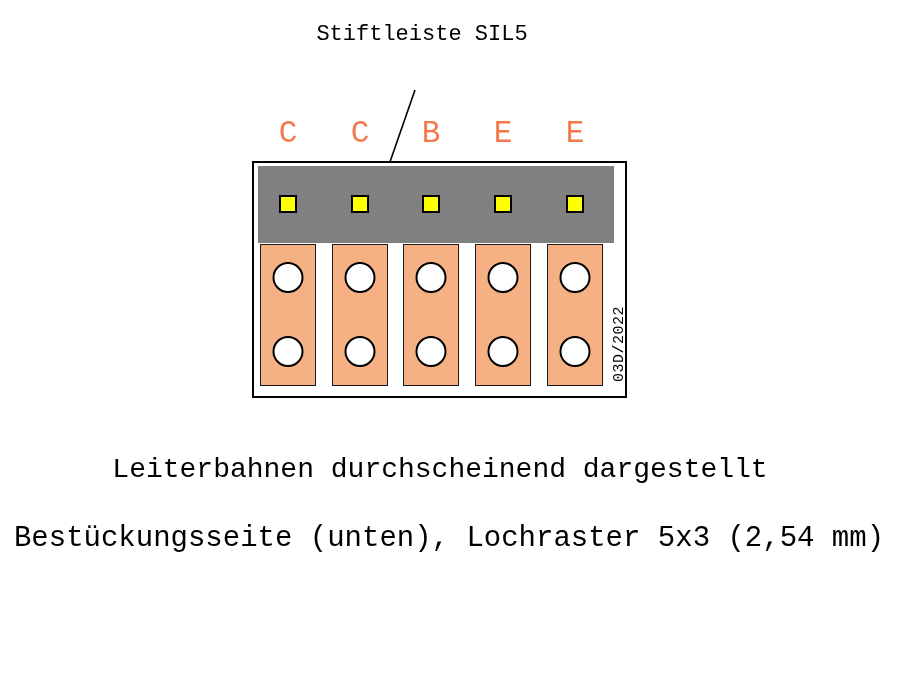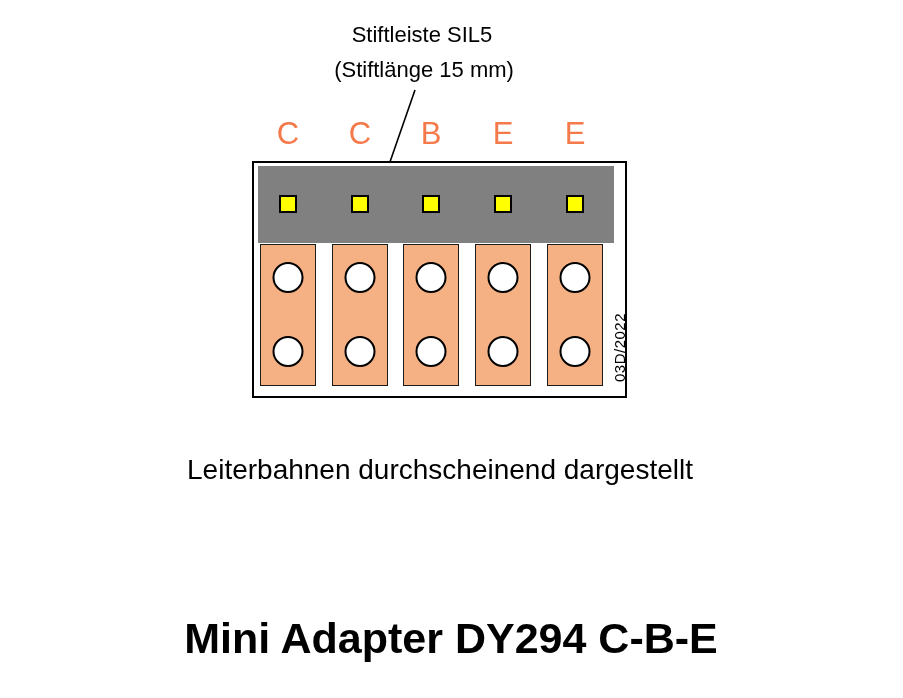--- a/index.html
+++ b/index.html
@@ -5,21 +5,21 @@
   html, body {
     margin: 0;
     padding: 0;
     background: #ffffff;
   }
   .canvas {
     position: relative;
     width: 903px;
     height: 698px;
     background: #ffffff;
-    font-family: Liberation Sans, sans-serif;
+    font-family: Liberation Mono, monospace;
     color: #000000;
     overflow: hidden;
   }
   .hdr-line {
     position: absolute;
     transform: translateX(-50%);
     font-size: 22px;
     white-space: nowrap;
   }
   .hdr-line.l1 { left: 422px; top: 22px; }
@@ -132,21 +132,20 @@
     font-weight: bold;
     white-space: nowrap;
   }
 </style>
 </head>
 <body>
 
 <div class="canvas">
 
   <div class="hdr-line l1">Stiftleiste SIL5</div>
-  <div class="hdr-line l2">(Stiftlänge 15 mm)</div>
 
   <svg class="pointer-svg" viewBox="0 0 70 102">
     <line x1="50" y1="6" x2="18" y2="98" stroke="#000000" stroke-width="1.6"></line>
   </svg>
 
   <div>
     <span class="pin-label" style="left:288px">C</span>
     <span class="pin-label" style="left:360px">C</span>
     <span class="pin-label" style="left:431px">B</span>
     <span class="pin-label" style="left:503px">E</span>
@@ -184,15 +183,15 @@
     </div>
     <div class="trace" style="left:547px">
       <div class="hole top"></div>
       <div class="hole bottom"></div>
     </div>
   </div>
 
   <div class="date-code">03D/2022</div>
 
   <div class="note">Leiterbahnen durchscheinend dargestellt</div>
-  <div class="title">Mini Adapter DY294 C-B-E</div>
+  <div class="subtitle">Bestückungsseite (unten), Lochraster 5x3 (2,54 mm)</div>
 
 </div>
 
 </body></html>

